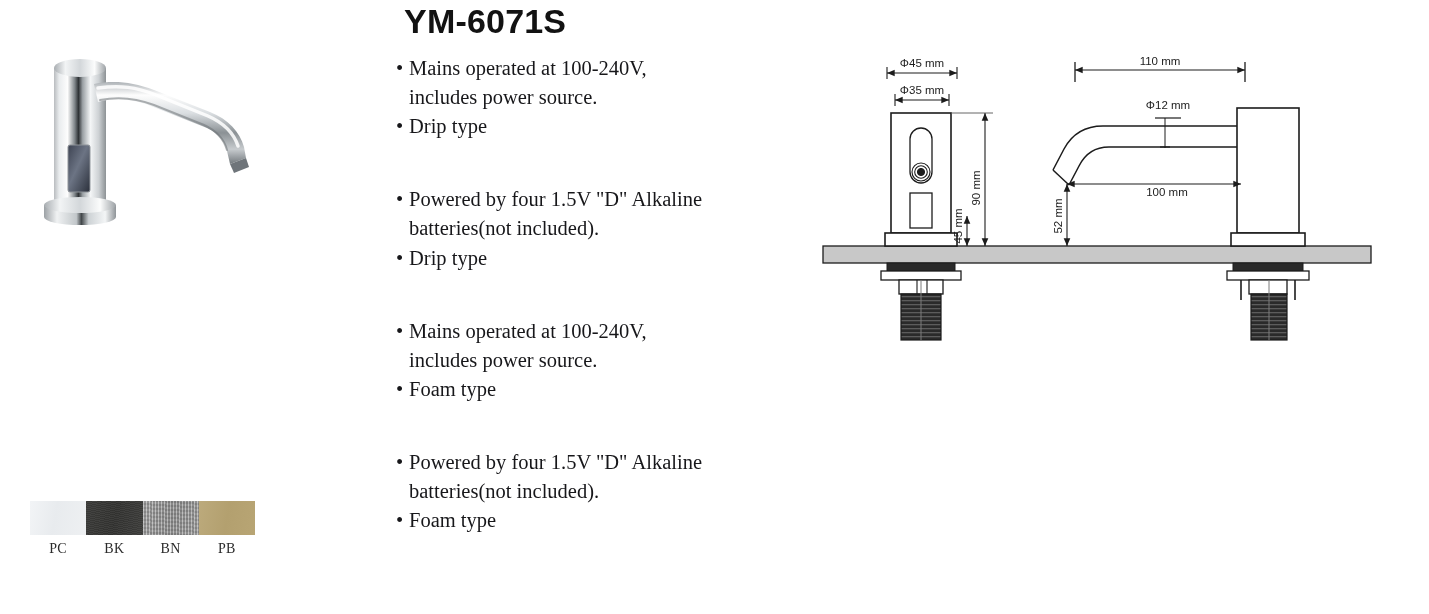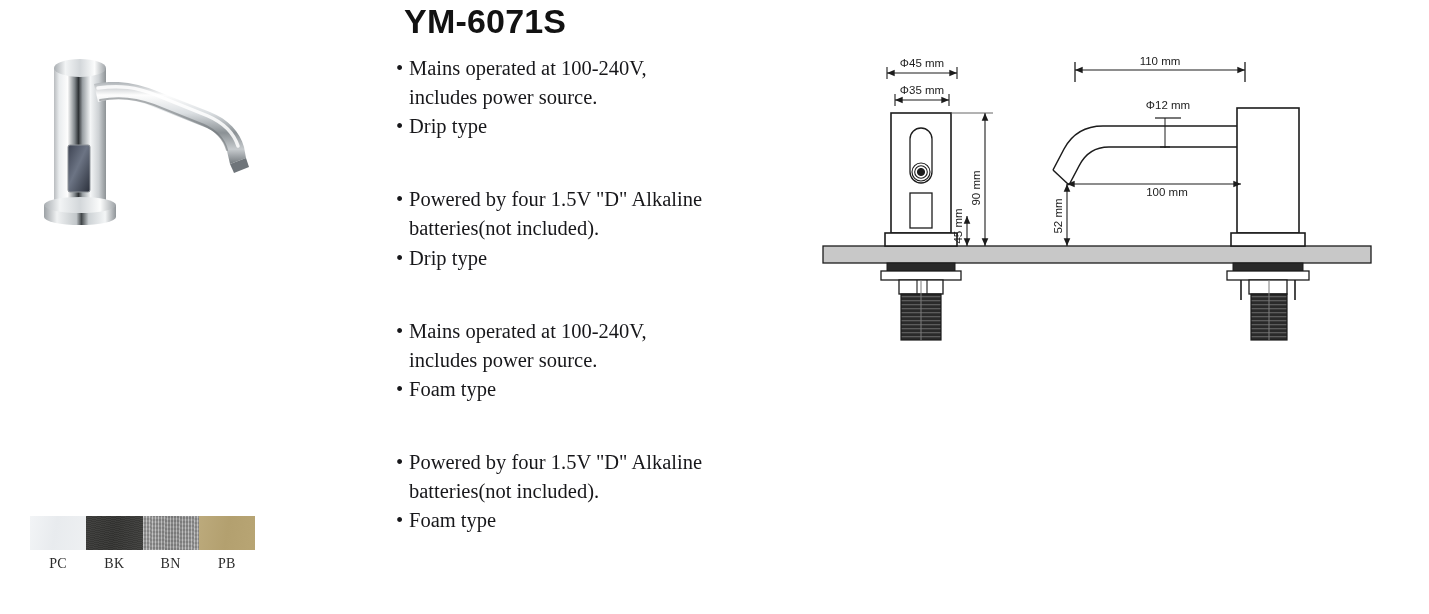--- a/index.html
+++ b/index.html
@@ -24,21 +24,21 @@
     top: 40px;
     width: 250px;
     height: 205px;
   }
   .product-photo svg { display: block; width: 100%; height: 100%; }
 
   
   .swatch-block {
     position: absolute;
     left: 30px;
-    top: 516px;
+    top: 501px;
     width: 225px;
   }
   .swatch-row {
     display: flex;
     height: 34px;
     width: 225px;
   }
   .swatch-chip {
     flex: 1 1 0;
     height: 34px;

